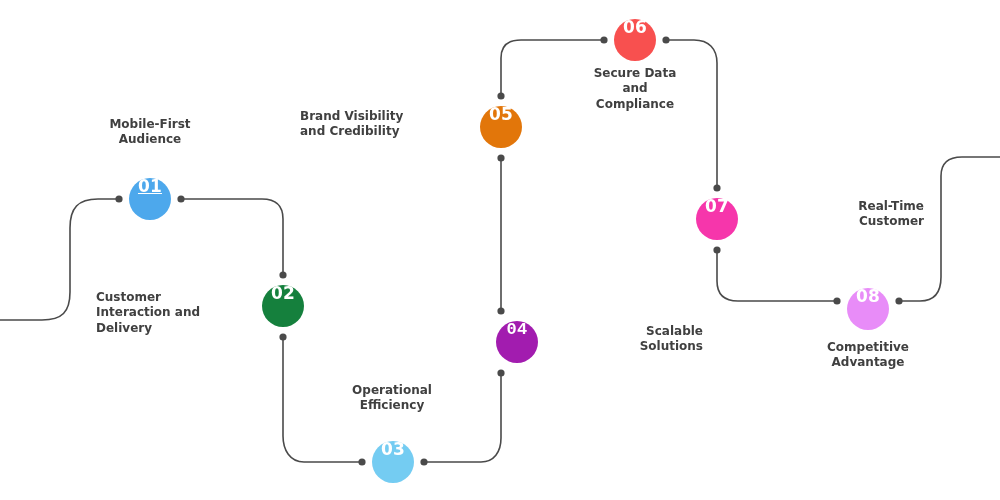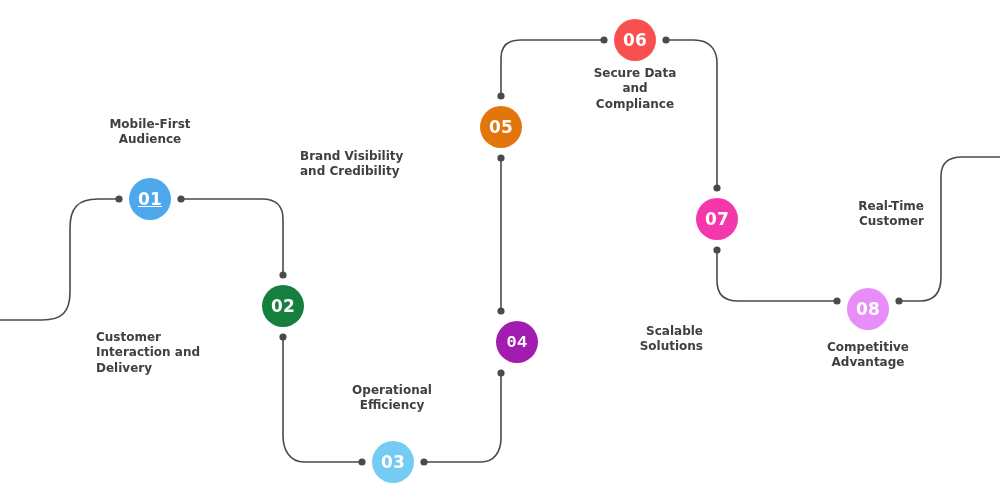--- a/index.html
+++ b/index.html
@@ -23,39 +23,38 @@
     position: absolute;
     left: 0;
     top: 0;
     width: 1000px;
     height: 500px;
   }
   .node {
     position: absolute;
     border-radius: 50%;
     display: flex;
-    align-items: center;
     justify-content: center;
     color: #ffffff;
     font-weight: bold;
     font-size: 17px;
     letter-spacing: 0.2px;
     line-height: 1;
     box-sizing: border-box;
   }
   .label {
     position: absolute;
     color: #404040;
     font-size: 12px;
     font-weight: bold;
     line-height: 1.28;
     white-space: pre-line;
     box-sizing: border-box;
   }
-  .label.right  { text-align: left; margin-top: 40px; }
+  .label.right  { text-align: left; }
   .label.left   { text-align: right; }
   .label.center { text-align: center; }
 </style>
 </head>
 <body>
 
 <div id="canvas" style="background: rgb(255, 255, 255);">
 
   <svg id="connectors" viewBox="0 0 1000 500">
       <path d="M 0 320 L 42 320 C 62 320 70 312 70 292 L 70 228 C 70 208 78 199 98 199 L 119 199" fill="none" stroke="#4a4a4a" stroke-width="1.6" stroke-linecap="round"></path>

